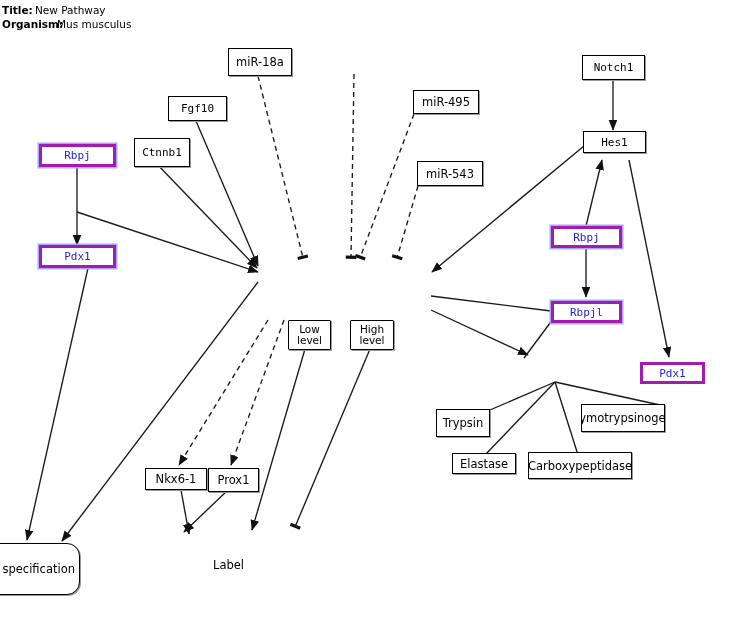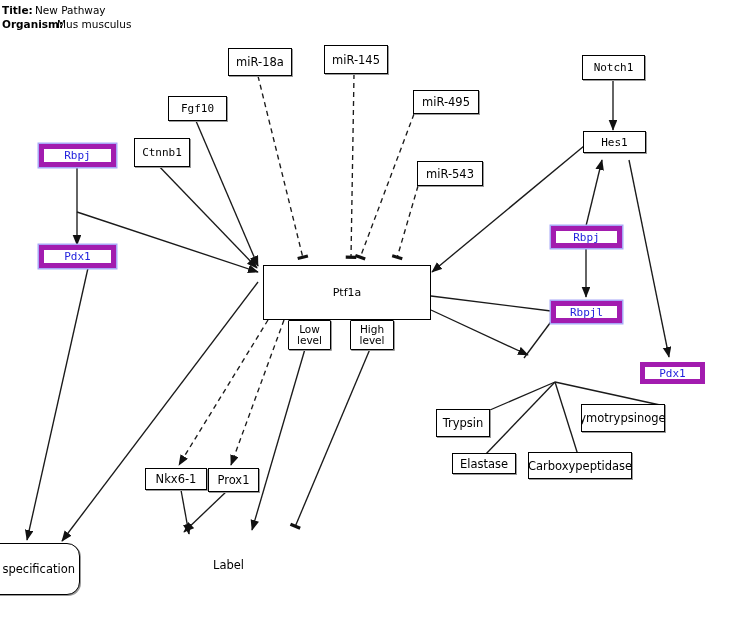--- a/index.html
+++ b/index.html
@@ -53,21 +53,21 @@
     font-size: 11px;
   }
   .nodebox.sans {
     font-family: "DejaVu Sans", sans-serif;
     font-size: 11.5px;
   }
   .nodebox.shadow {
     box-shadow: 1px 1px 0 #9a9a9a;
   }
   .nodebox.blue {
-    border: 5px solid #a21caf;
+    border: 3px solid #a21caf;
     color: #2222dd;
     font-family: "DejaVu Sans Mono", monospace;
     font-size: 11px;
   }
   .nodebox.blue.sel {
     box-shadow: 0 0 0 1.5px #a8a8f7;
   }
   .nodebox.rounded {
     border-radius: 1px;
   }
@@ -169,37 +169,35 @@
   <div class="nodebox blue sel" style="left:39px; top:144px; width:77px; height:23px;">Rbpj</div>
 
   <div class="nodebox blue sel" style="left:39px; top:245px; width:77px; height:23px;">Pdx1</div>
 
   <div class="nodebox mono shadow" style="left:134px; top:138px; width:56px; height:29px;">Ctnnb1</div>
 
   <div class="nodebox mono shadow" style="left:168px; top:96px; width:59px; height:25px;">Fgf10</div>
 
   <div class="nodebox sans shadow" style="left:228px; top:48px; width:64px; height:28px;text-align:right;">miR-18a</div>
 
-  <div class="nodebox sans shadow" style="left:324px; top:45px; width:64px; height:29px;">miR-145</div>
 
   <div class="nodebox sans shadow" style="left:413px; top:90px; width:66px; height:24px;">miR-495</div>
 
   <div class="nodebox sans shadow" style="left:417px; top:161px; width:66px; height:25px;">miR-543</div>
 
   <div class="nodebox mono shadow" style="left:582px; top:55px; width:63px; height:25px;">Notch1</div>
 
   <div class="nodebox mono shadow" style="left:583px; top:131px; width:63px; height:22px;">Hes1</div>
 
   <div class="nodebox blue sel" style="left:551px; top:226px; width:71px; height:22px;">Rbpj</div>
 
   <div class="nodebox blue sel" style="left:551px; top:301px; width:71px; height:22px;">Rbpjl</div>
 
   <div class="nodebox blue" style="left:640px; top:362px; width:65px; height:22px;">Pdx1</div>
 
-  <div class="nodebox sans" style="left:263px; top:265px; width:168px; height:55px; font-size:11px;">Ptf1a</div>
 
   <div class="nodebox sans rounded twoline shadow" style="left:288px; top:320px; width:43px; height:30px;">
     <span>Low</span>
     <span>level</span>
   </div>
 
   <div class="nodebox sans rounded twoline shadow" style="left:350px; top:320px; width:44px; height:30px;">
     <span>High</span>
     <span>level</span>
   </div>

